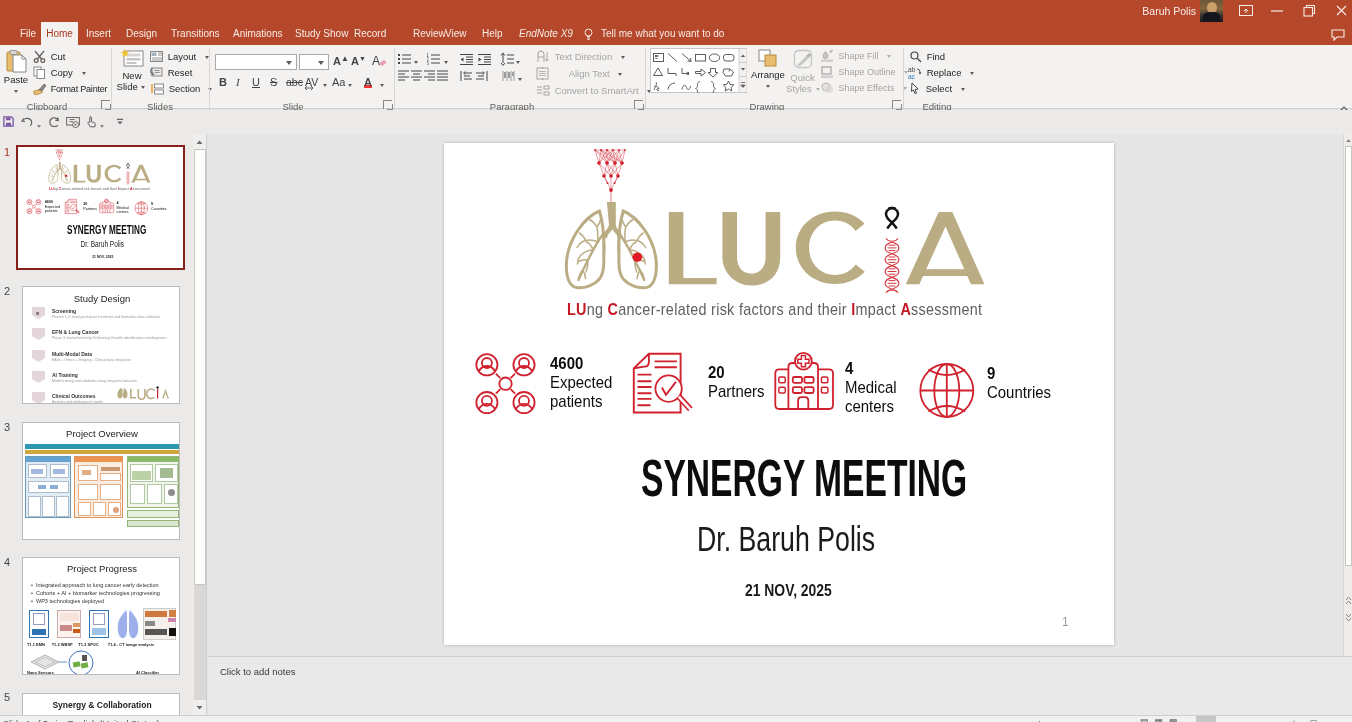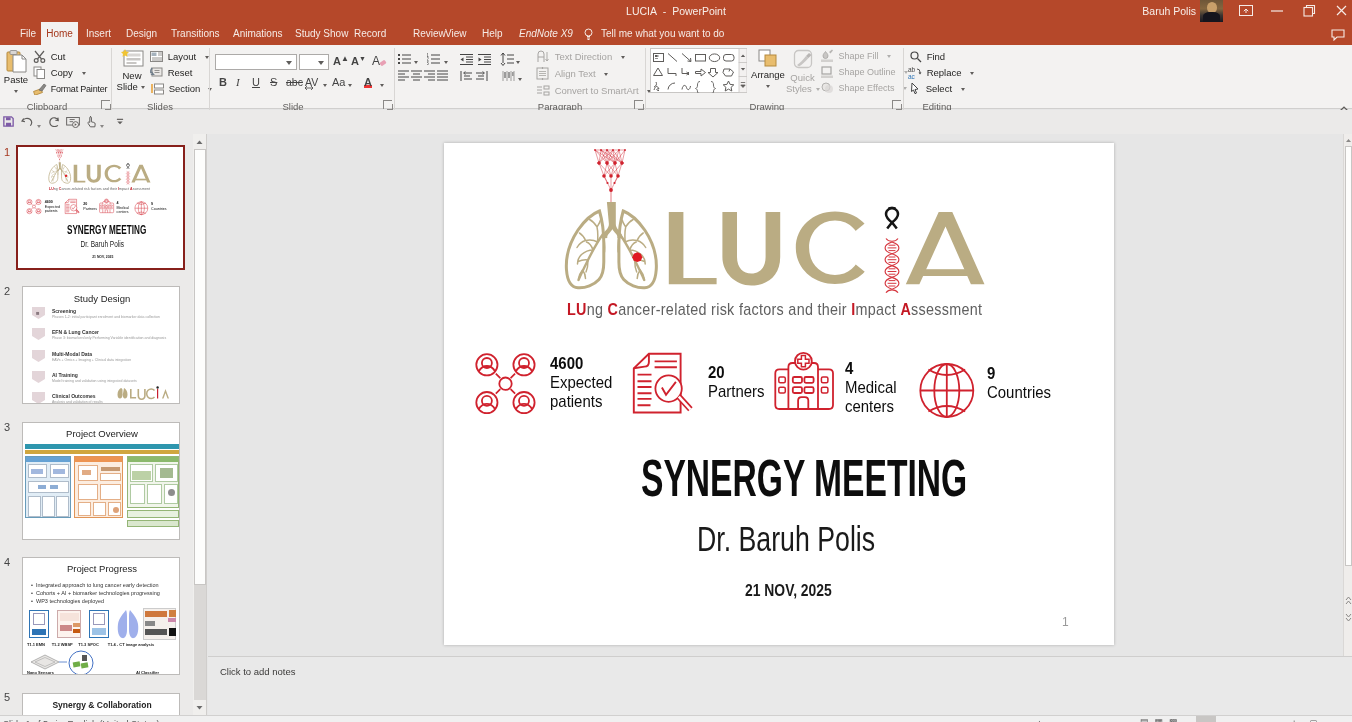--- a/index.html
+++ b/index.html
@@ -61,21 +61,20 @@
 .pagenum { position:absolute; left:618px; top:472px; font-size:12px; color:#9a9a9a; }
 .tagline { position:absolute; left:123px; top:157px; font-size:17px; color:#606060; white-space:nowrap; letter-spacing:0.35px; transform-origin:0 0; transform:scaleX(0.845); }
 .tagline b { color:#C41824; }
 .statnum { position:absolute; font-weight:bold; font-size:17px; color:#0d0d0d; line-height:18.8px; white-space:nowrap; transform-origin:0 0; transform:scaleX(0.88); }
 .stattxt { font-weight:normal; }
 </style>
 </head>
 <body>
 
 <div id="titlebar">
-  <div id="titletext">LUCIA&nbsp;&nbsp;-&nbsp;&nbsp;PowerPoint</div>
   <div id="username">Baruh Polis</div>
   <div id="avatar"></div>
   <svg style="position:absolute; left:1239px; top:4px;" width="14" height="13" viewBox="0 0 14 13">
       <rect x="0.5" y="1.5" width="13" height="10" fill="none" stroke="#F6EBE6" stroke-width="1"></rect>
       <path d="M7,9 v-4 M7,5 l-2.2,2.2 M7,5 l2.2,2.2" stroke="#F6EBE6" stroke-width="1" fill="none"></path>
     </svg>
   <svg style="position:absolute; left:1271px; top:10px;" width="12" height="2" viewBox="0 0 12 2">
       <path d="M0,1 h12" stroke="#F6EBE6" stroke-width="1.2"></path>
     </svg>
   <svg style="position:absolute; left:1303px; top:4px;" width="13" height="13" viewBox="0 0 13 13">
@@ -285,29 +284,29 @@
           <path d="M2,3 h2 M2,5 h2 M2,7 h2 M6,3 h2 M6,5 h2 M6,7 h2 M10,3 h1.5 M10,5 h1.5"></path>
         </g>
       </svg></div>
   <div class="fbtn" style="left:517px; top:27px;"><span class="caret"></span></div>
   <div class="smallrow gtext" style="left:536px; top:21px;"><svg class="ric" width="14" height="13" viewBox="0 0 14 13">
         <g stroke="#A6A4A2" stroke-width="1" fill="none">
           <rect x="1" y="1" width="11" height="11"></rect>
           <path d="M3,4.5 h7 M3,6.5 h7 M3,8.5 h7" stroke-width="0.8"></path>
           <path d="M6.5,0 v2 M6.5,11 v2" stroke-width="1.2"></path>
         </g>
-      </svg> <span style="margin-left:2px;">Align Text</span> <span class="caret" style="margin-left:5px;"></span></div>
+      </svg> <span style="margin-left:16px;">Align Text</span> <span class="caret" style="margin-left:5px;"></span></div>
   <div class="smallrow gtext" style="left:536px; top:38px;"><svg class="ric" width="14" height="13" viewBox="0 0 14 13">
         <g stroke="#A6A4A2" stroke-width="1" fill="none">
           <path d="M1,3 h5 M1,6 h5 M1,9 h5"></path>
           <rect x="8" y="2" width="5" height="3"></rect>
           <rect x="8" y="8" width="5" height="3"></rect>
         </g>
       </svg> <span style="margin-left:2px;">Convert to SmartArt</span> <span class="caret" style="margin-left:5px;"></span></div>
-  <div class="grplabel" style="left:482px; width:60px;margin-left:48px;">Paragraph</div>
+  <div class="grplabel" style="left:482px; width:60px;">Paragraph</div>
   <div class="launcher" style="left:634px;"></div>
   <div class="grpsep" style="left:645px;"></div>
 
   <div style="position:absolute; left:650px; top:3px; width:97px; height:45px; background:#fff; border:1px solid #C8C6C4;"></div>
   <svg style="position:absolute; left:650px; top:3px;" width="97" height="45" viewBox="0 0 97 45">
     <g stroke="#5F5D5B" fill="none" stroke-width="1">
       <rect x="3.5" y="5.5" width="10" height="8"></rect>
         <path d="M5,8 h4 M5,10.5 h3" stroke-width="0.7"></path>
         <rect x="5" y="7" width="2.5" height="2" fill="#5F5D5B" stroke="none"></rect>
       <path d="M18,5.5 L27,13.5"></path>

